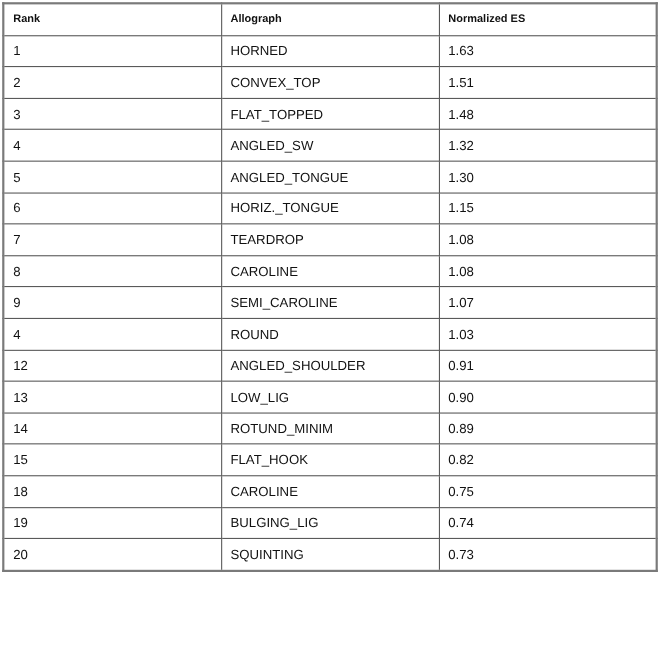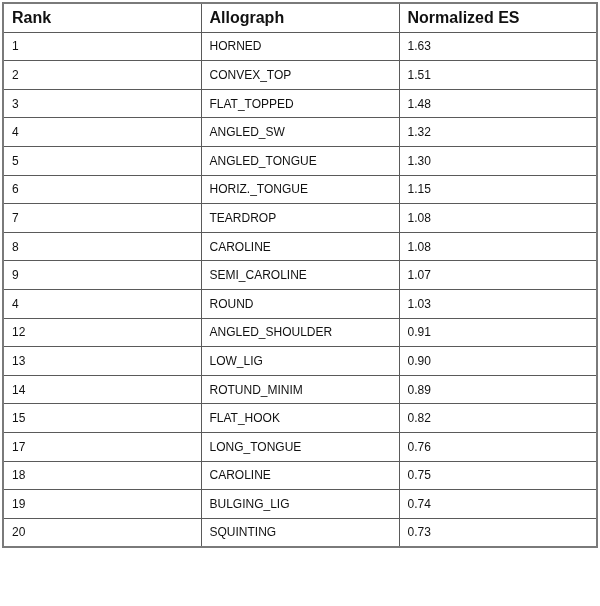--- a/index.html
+++ b/index.html
@@ -34,21 +34,21 @@
       height: 27.6px;
       padding: 0 0 0 8px;
       text-align: left;
       vertical-align: middle;
       font-size: 12px;
       line-height: 14px;
       white-space: nowrap;
     }
     th {
       font-weight: bold;
-      font-size: 16px;
+      font-size: 10px;
     }
     tr { height: 28.6px; }
   </style>
 </head>
 <body>
 
 <div class="table-wrap">
   <table>
     <colgroup>
       <col class="c1">
@@ -127,25 +127,20 @@
         <td>14</td>
         <td>ROTUND_MINIM</td>
         <td>0.89</td>
       </tr>
       <tr>
         <td>15</td>
         <td>FLAT_HOOK</td>
         <td>0.82</td>
       </tr>
       <tr>
-        <td>17</td>
-        <td>LONG_TONGUE</td>
-        <td>0.76</td>
-      </tr>
-      <tr>
         <td>18</td>
         <td>CAROLINE</td>
         <td>0.75</td>
       </tr>
       <tr>
         <td>19</td>
         <td>BULGING_LIG</td>
         <td>0.74</td>
       </tr>
       <tr>

